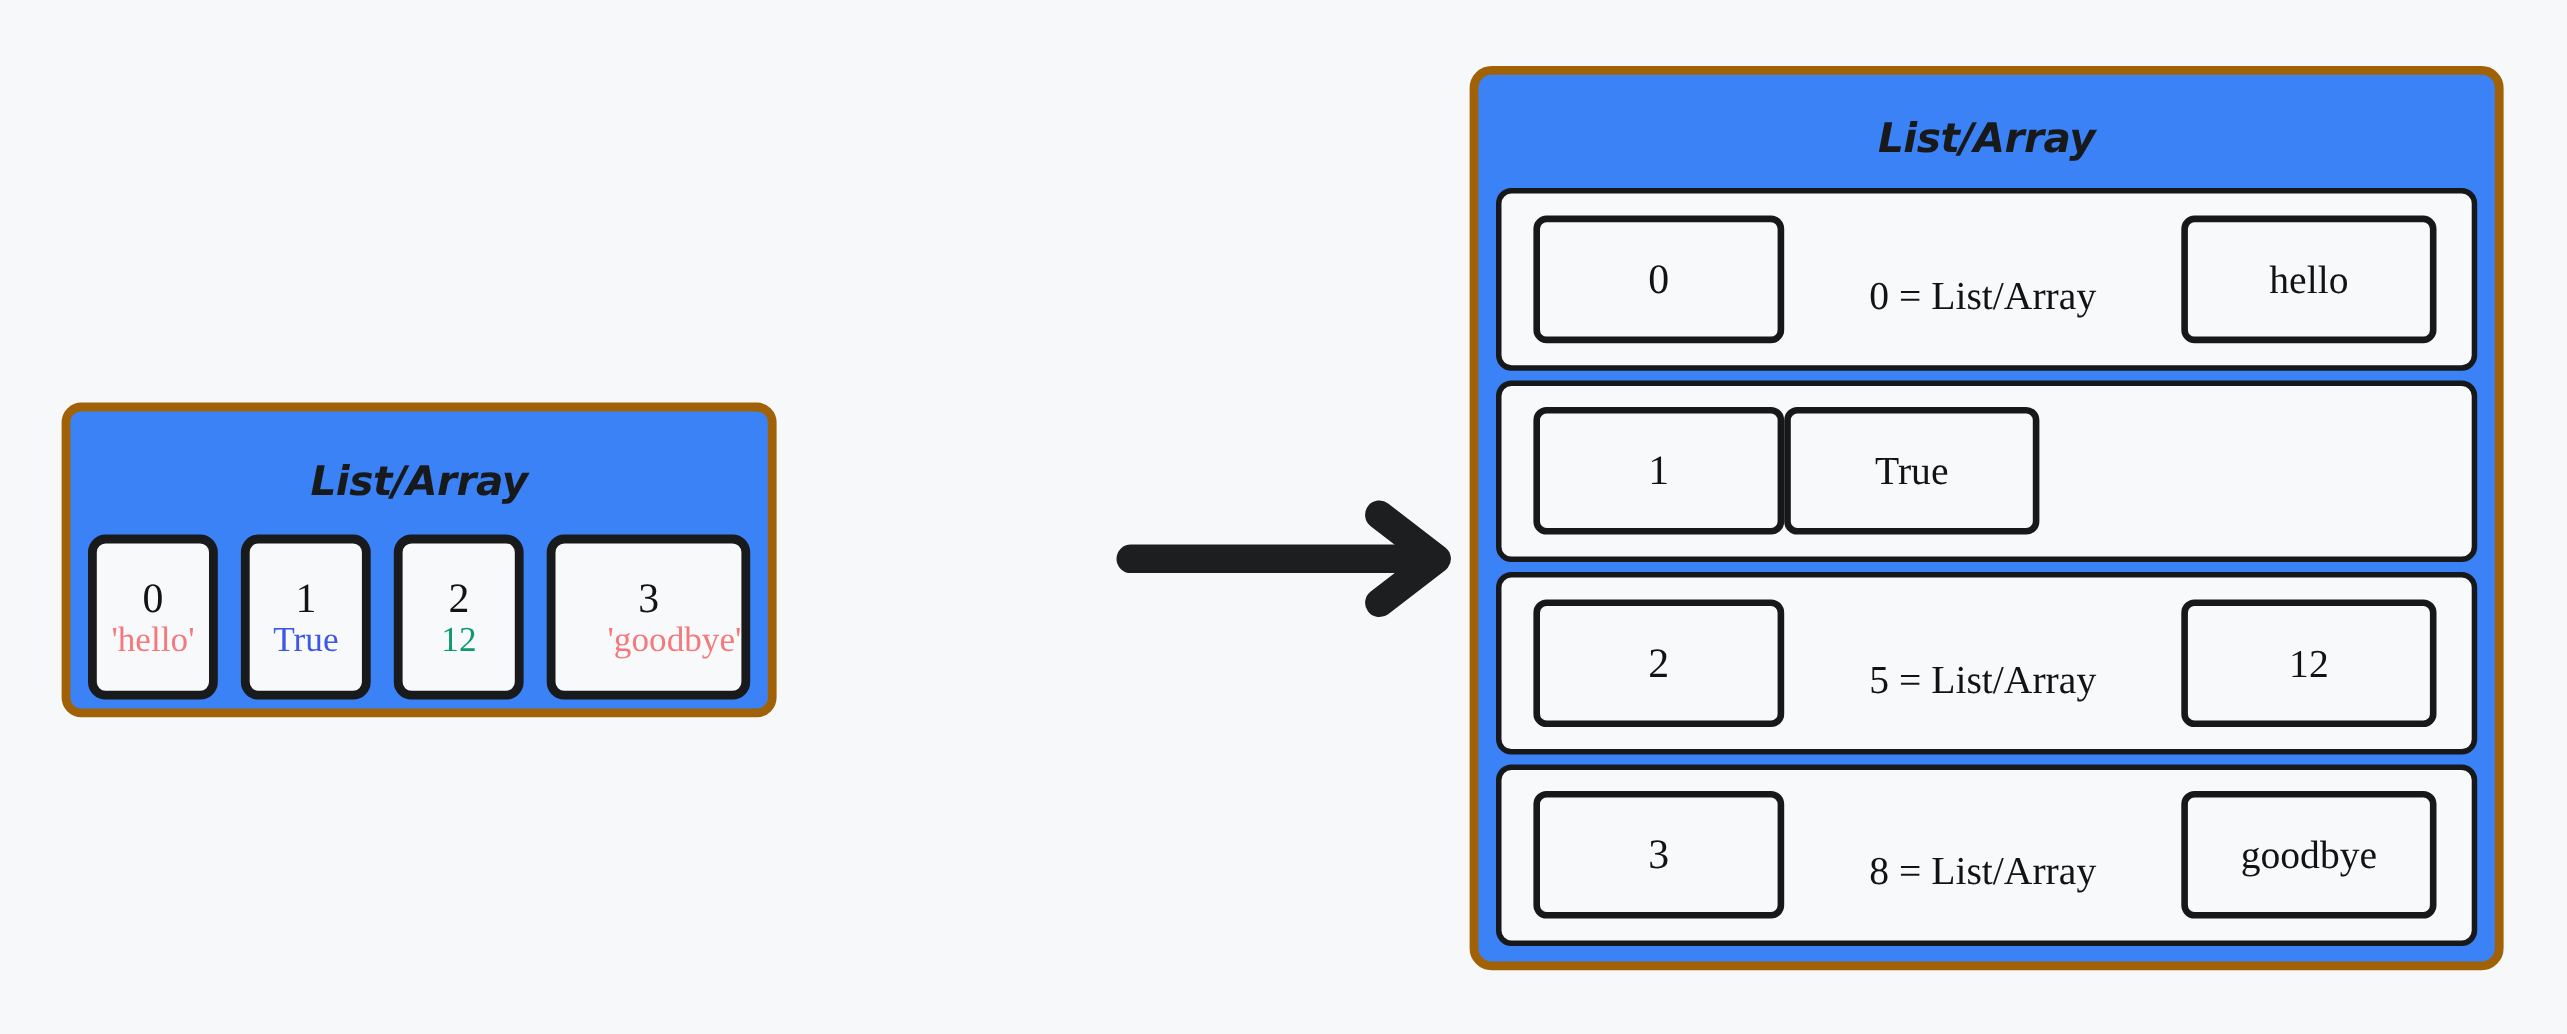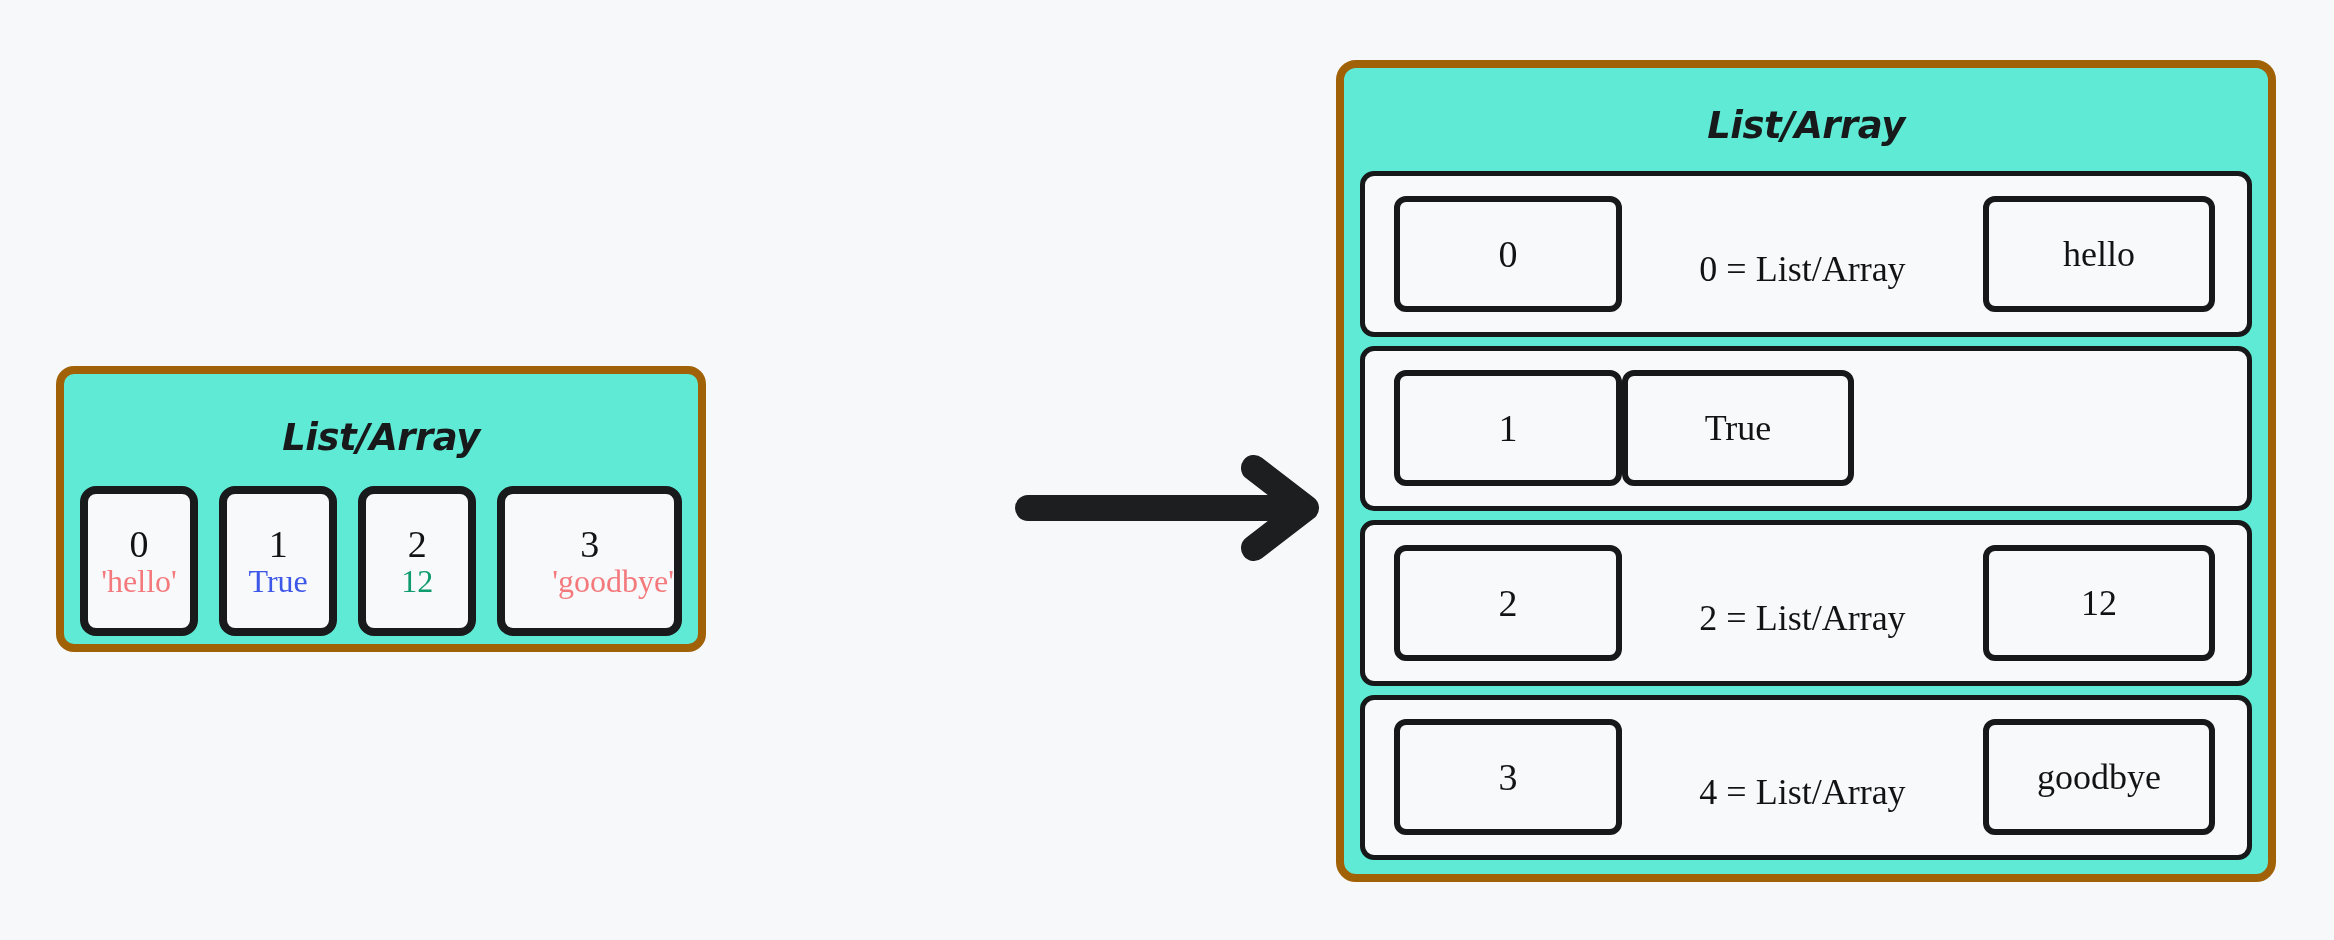--- a/index.html
+++ b/index.html
@@ -16,21 +16,21 @@
 
   #canvas {
     position: relative;
     width: 2334px;
     height: 940px;
   }
 
   
   .box {
     position: absolute;
-    background: #5eead4;
+    background: #3b82f6;
     border: 1px solid #a16207;
     border-radius: 16px;
     box-sizing: border-box;
   }
 
   
   .panel-title {
     position: absolute;
     width: 100%;
     text-align: center;
@@ -240,31 +240,31 @@
         </div>
         <div class="row-value-box">
           <span class="row-value-text">True</span>
         </div>
       </div>
 
       <div class="right-row">
         <div class="row-index-box">
           <span class="row-index-text">2</span>
         </div>
-        <div class="row-label">2 = List/Array</div>
+        <div class="row-label">5 = List/Array</div>
         <div class="row-value-box">
           <span class="row-value-text">12</span>
         </div>
       </div>
 
       <div class="right-row">
         <div class="row-index-box">
           <span class="row-index-text">3</span>
         </div>
-        <div class="row-label">4 = List/Array</div>
+        <div class="row-label">8 = List/Array</div>
         <div class="row-value-box">
           <span class="row-value-text">goodbye</span>
         </div>
       </div>
 
     </div>
   </div>
 
 </div>
 

